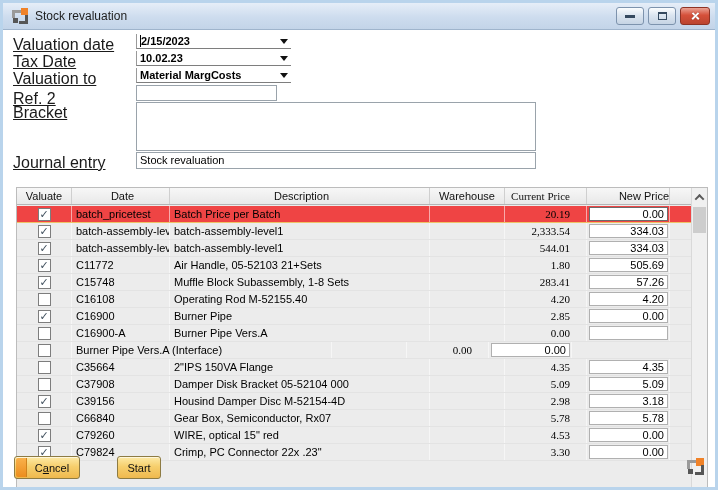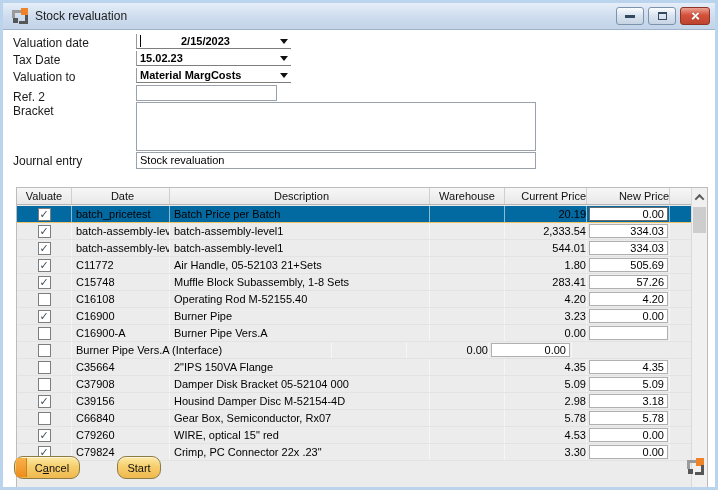--- a/index.html
+++ b/index.html
@@ -43,26 +43,26 @@
   .glyph-max { width:9px; height:8px; border:1px solid #34495f; border-top-width:2px; background:transparent; }
   .glyph-x { position:relative; width:11px; height:11px; }
   .glyph-x:before, .glyph-x:after {
     content:""; position:absolute; left:1px; top:4.5px; width:9px; height:2.4px; background:#fff;
     box-shadow:0 0 1px rgba(90,20,10,.7);
   }
   .glyph-x:before { transform:rotate(45deg); }
   .glyph-x:after  { transform:rotate(-45deg); }
 
   
-  .flabel { position:absolute; left:10px; font-size:12px; color:#1a1a1a; white-space:nowrap; }
+  .flabel { position:absolute; left:10px; font-size:16px; color:#1a1a1a; white-space:nowrap;text-decoration:underline; }
   .dd-field {
     position:absolute; left:133px; width:155px; height:15px;
     border-bottom:1px solid #7e7e7e; border-left:1px solid #9a9a9a;
     font-size:11px; font-weight:bold; color:#000;
-    display:flex; align-items:center; padding-left:3px; background:#fff;gap:40px;
+    display:flex; align-items:center; padding-left:3px; background:#fff;
   }
   .dd-arrow {
     position:absolute; right:3px; top:5px; width:0; height:0;
     border-left:4px solid transparent; border-right:4px solid transparent; border-top:5px solid #111;
   }
   .caret { display:inline-block; width:1px; height:12px; background:#000; margin-right:0px; }
   .txt-box {
     position:absolute; left:133px; background:#fff; border:1px solid #9aa3ab;
     font-size:11px; color:#000; padding:1px 3px;
   }
@@ -76,30 +76,30 @@
     display:flex; height:17px;
     background:linear-gradient(#f7f7f7, #e8e8e8);
     border-bottom:1px solid #b4b4b4;
   }
   .hcell {
     font-size:11px; color:#111; display:flex; align-items:center; justify-content:center;
     border-right:1px solid #cfcfcf; overflow:hidden; white-space:nowrap; flex:none;
   }
   .grid-body { position:absolute; left:0; top:18px; right:16px; bottom:0; }
   .grow { display:flex; height:17px; background:#ececec; border-bottom:1px solid #e3e3e3; }
-  .grow.hl { background:#0369a1; border-bottom-color:#eec367; }
+  .grow.hl { background:#ef4444; border-bottom-color:#eec367; }
   .cell {
     font-size:11px; color:#000; flex:none; display:flex; align-items:center;
     overflow:hidden; white-space:nowrap; border-right:1px solid rgba(255,255,255,.55);
   }
   .c-val  { width:55px;  justify-content:center; }
   .c-item { width:98px;  padding-left:4px; }
   .c-desc { width:260px; padding-left:4px; }
   .c-wh   { width:75px; }
-  .c-cur  { width:82px;  justify-content:flex-end; padding-right:0; }
+  .c-cur  { width:82px;  justify-content:flex-end; padding-right:16px;font-family:Liberation Serif, serif; }
   .c-new  { width:83px;  justify-content:flex-end; }
   .c-extra{ flex:1 1 auto; border-right:none; }
 
   .cb {
     width:13px; height:13px; background:#fff; border:1px solid #7d7d7d;
     display:flex; align-items:center; justify-content:center;
     font-size:11px; line-height:11px; color:#3f4e5c;
   }
   .cb.checked:after { content:"\2713"; }
 
@@ -117,21 +117,21 @@
   }
   .sbtn { position:absolute; left:0; width:15px; height:16px; display:flex; align-items:center; justify-content:center; }
   .sbtn.up { top:1px; } .sbtn.down { bottom:1px; }
   .chev { width:7px; height:7px; border-left:2px solid #5a5a5a; border-top:2px solid #5a5a5a; }
   .chev.up { transform:rotate(45deg) translate(1px,1px); }
   .chev.down { transform:rotate(225deg) translate(1px,1px); }
   .sthumb { position:absolute; left:1px; top:19px; width:13px; height:26px; background:#cdcdcd; }
 
   
   .btn {
-    position:absolute; height:23px; border:1px solid #8d7b43; border-radius:9px;
+    position:absolute; height:23px; border:1px solid #8d7b43; border-radius:3px;
     background:linear-gradient(#fdeaa6, #f6cf6d 45%, #efb94e);
     font-size:11px; color:#101010; display:flex; align-items:center; justify-content:center;
     box-shadow:inset 0 1px 0 rgba(255,255,255,.6); cursor:default;
   }
   .btn-cancel { left:11px; top:453px; width:66px; padding-left:10px; }
   .btn-cancel .orange-tab {
     position:absolute; left:1px; top:1px; bottom:1px; width:11px;
     background:linear-gradient(#f9b14b, #ec8d1d); border-right:1px solid #cf831d;
     border-radius:2px 0 0 2px;
   }
@@ -172,21 +172,21 @@
 
   <div class="flabel" style="top:33px">Valuation date</div>
   <div class="dd-field" style="top:31px">
     <span class="caret"></span>
     <span>2/15/2023</span>
     <span class="dd-arrow"></span>
   </div>
 
   <div class="flabel" style="top:50px">Tax Date</div>
   <div class="dd-field" style="top:48px">
-    <span>15.02.23</span>
+    <span>10.02.23</span>
     <span class="dd-arrow"></span>
   </div>
 
   <div class="flabel" style="top:67px">Valuation to</div>
   <div class="dd-field" style="top:65px">
     <span>Material MargCosts</span>
     <span class="dd-arrow"></span>
   </div>
 
   <div class="flabel" style="top:87px">Ref. 2</div>
@@ -287,21 +287,21 @@
           </div>
           <div class="cell c-extra"></div>
         </div>
         <div class="grow">
           <div class="cell c-val">
             <span class="cb checked"></span>
           </div>
           <div class="cell c-item">C16900</div>
           <div class="cell c-desc">Burner Pipe</div>
           <div class="cell c-wh"></div>
-          <div class="cell c-cur">3.23</div>
+          <div class="cell c-cur">2.85</div>
           <div class="cell c-new">
             <div class="newbox">0.00</div>
           </div>
           <div class="cell c-extra"></div>
         </div>
         <div class="grow">
           <div class="cell c-val">
             <span class="cb"></span>
           </div>
           <div class="cell c-item">C16900-A</div>

